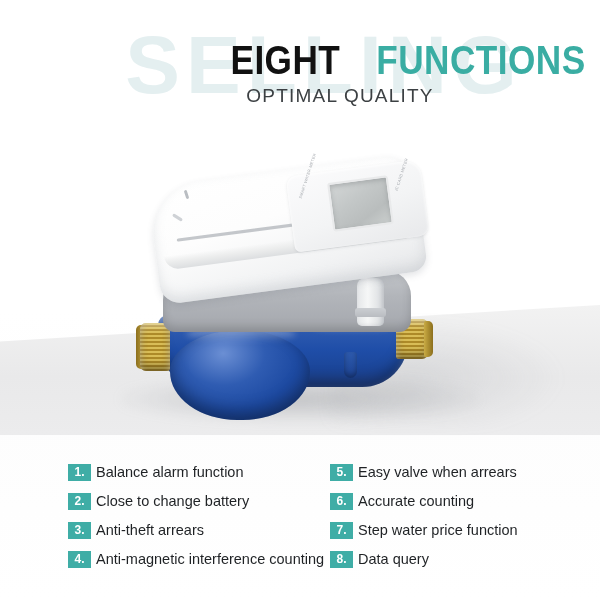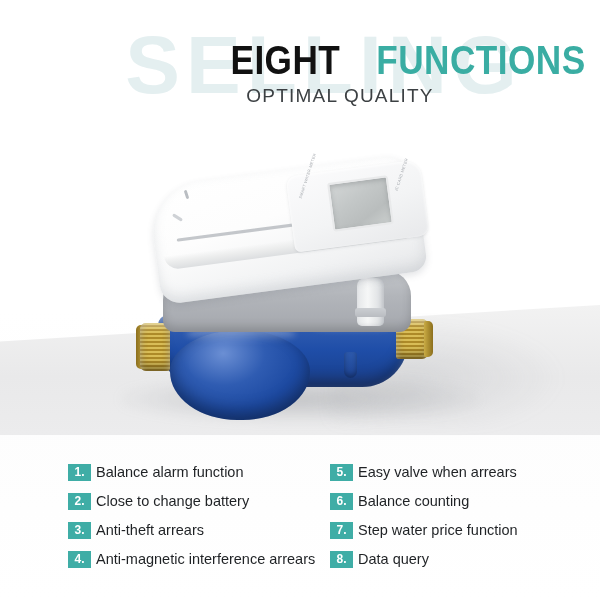--- a/index.html
+++ b/index.html
@@ -336,32 +336,32 @@
       <div class="feat-row">
         <span class="feat-num">2.</span>
         <span class="feat-label">Close to change battery</span>
       </div>
       <div class="feat-row">
         <span class="feat-num">3.</span>
         <span class="feat-label">Anti-theft arrears</span>
       </div>
       <div class="feat-row">
         <span class="feat-num">4.</span>
-        <span class="feat-label">Anti-magnetic interference arrears</span>
+        <span class="feat-label">Anti-magnetic interference counting</span>
       </div>
     </div>
 
     <div class="feat-col" id="col-right">
       <div class="feat-row">
         <span class="feat-num">5.</span>
         <span class="feat-label">Easy valve when arrears</span>
       </div>
       <div class="feat-row">
         <span class="feat-num">6.</span>
-        <span class="feat-label">Balance counting</span>
+        <span class="feat-label">Accurate counting</span>
       </div>
       <div class="feat-row">
         <span class="feat-num">7.</span>
         <span class="feat-label">Step water price function</span>
       </div>
       <div class="feat-row">
         <span class="feat-num">8.</span>
         <span class="feat-label">Data query</span>
       </div>
     </div>

